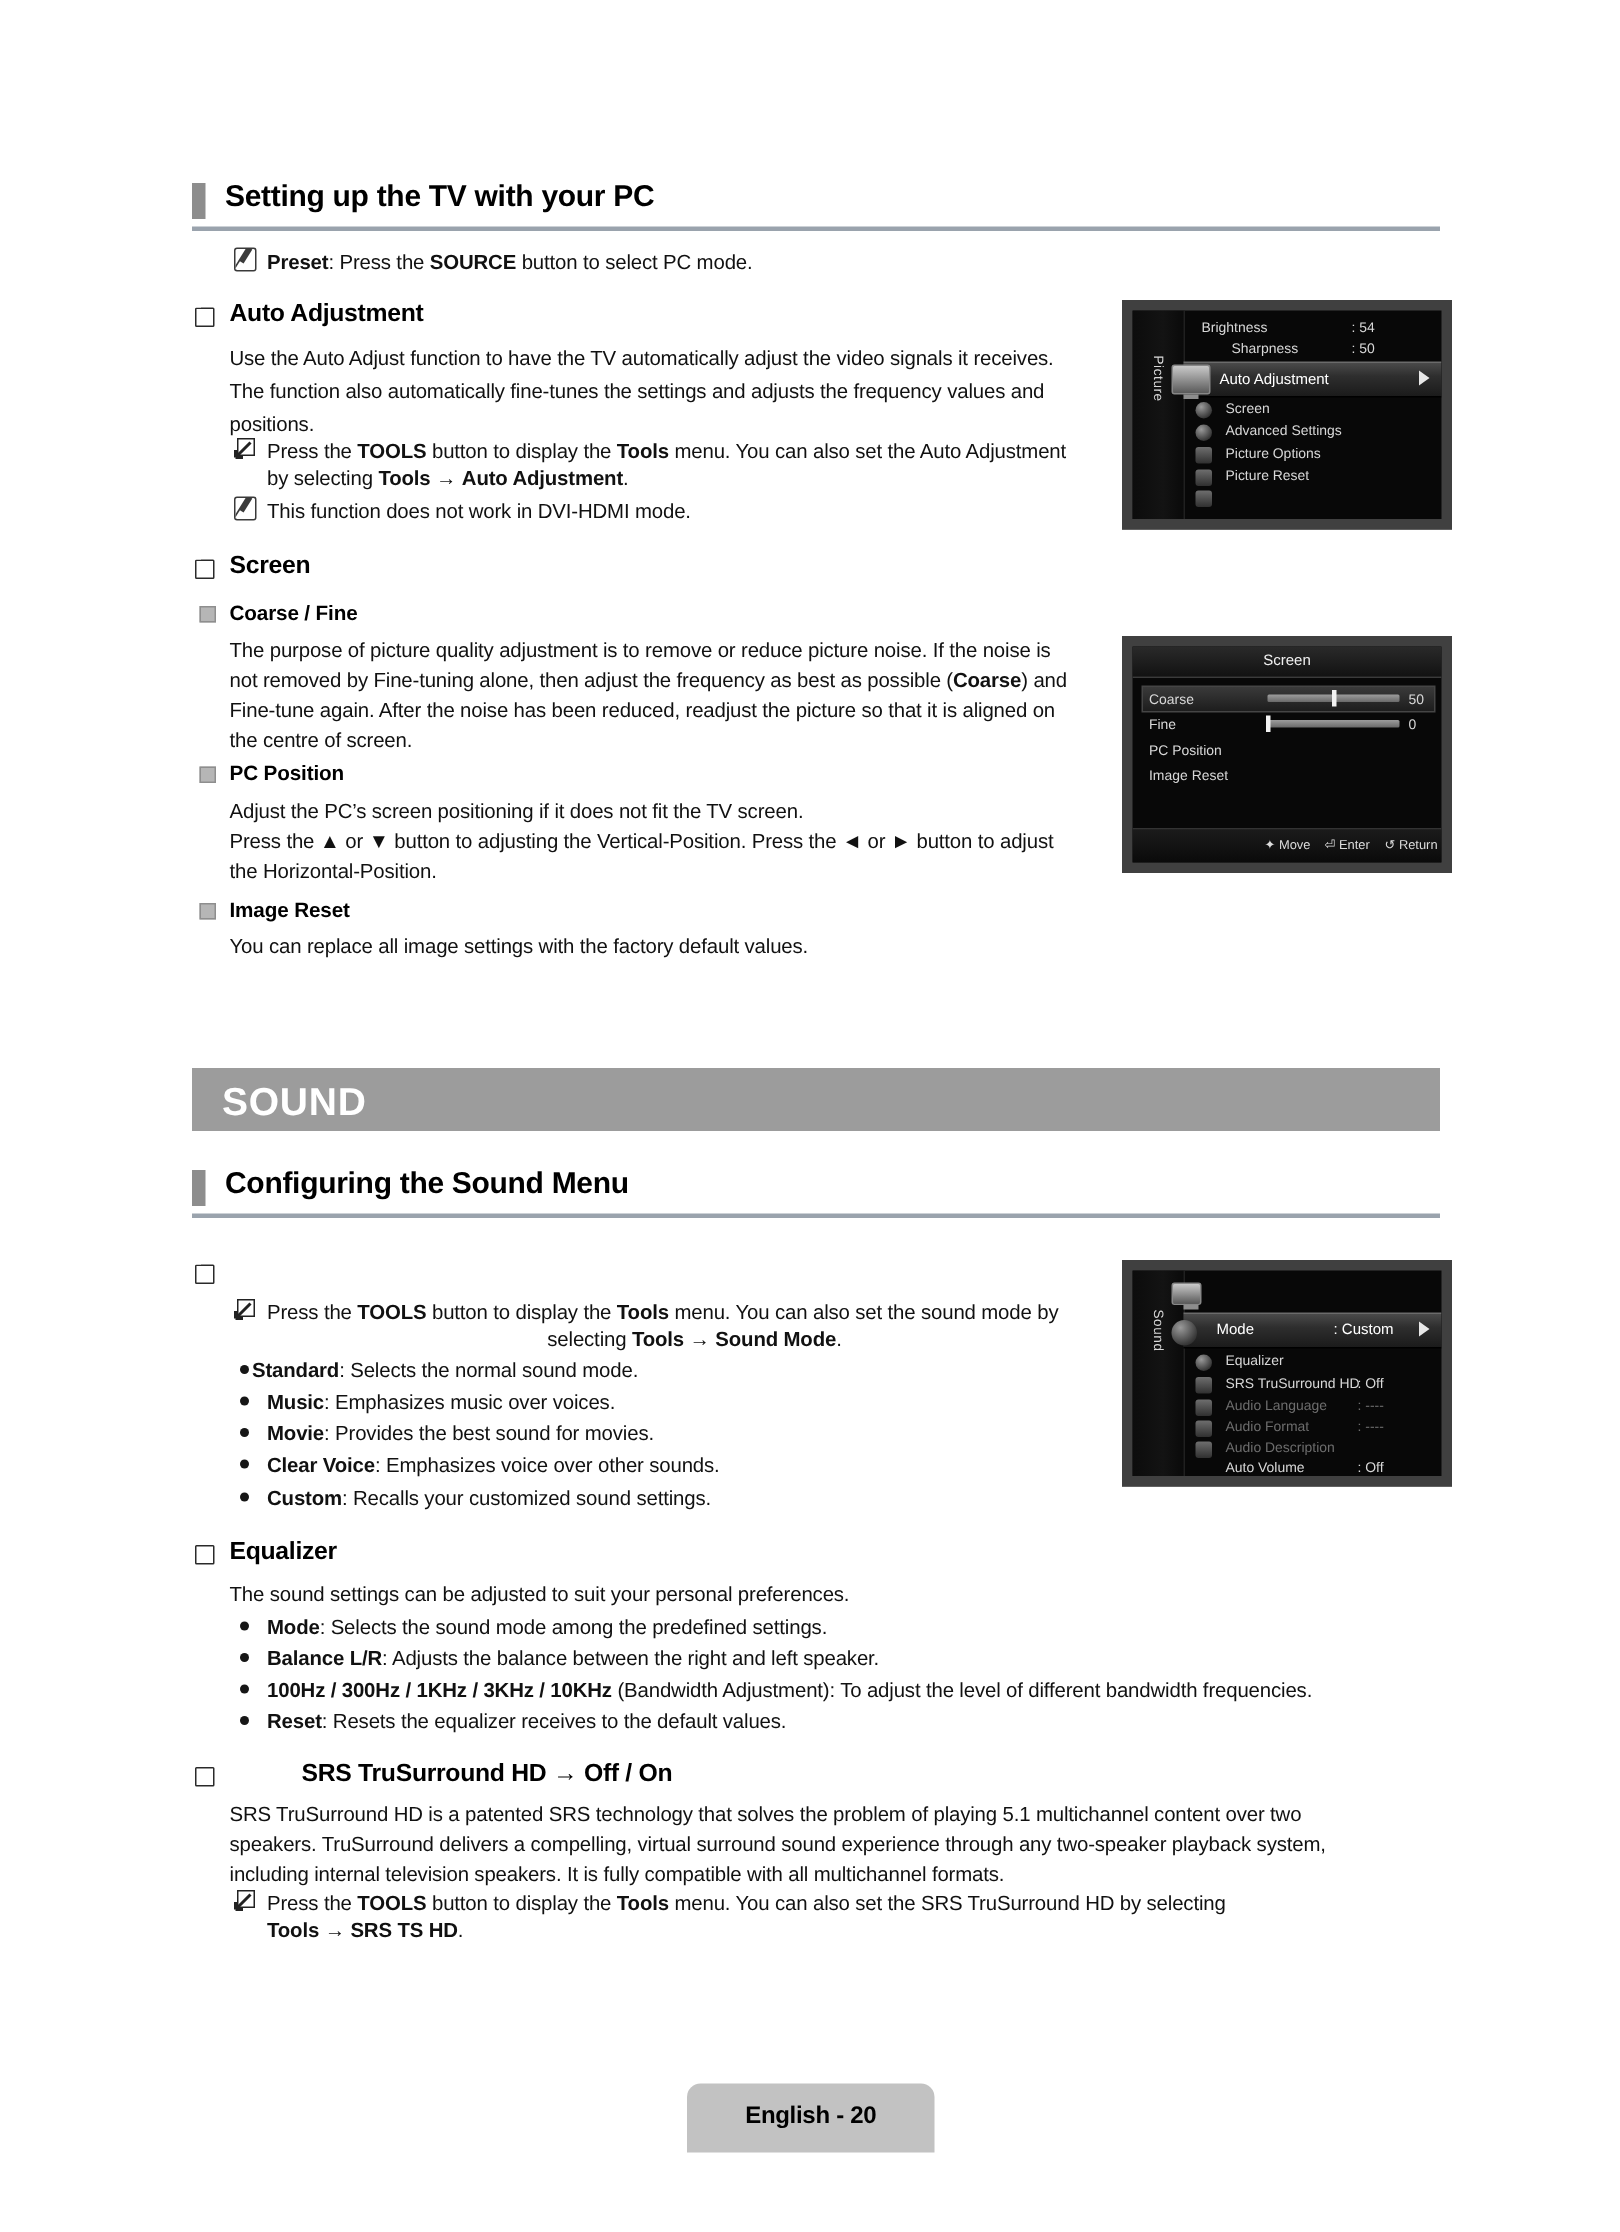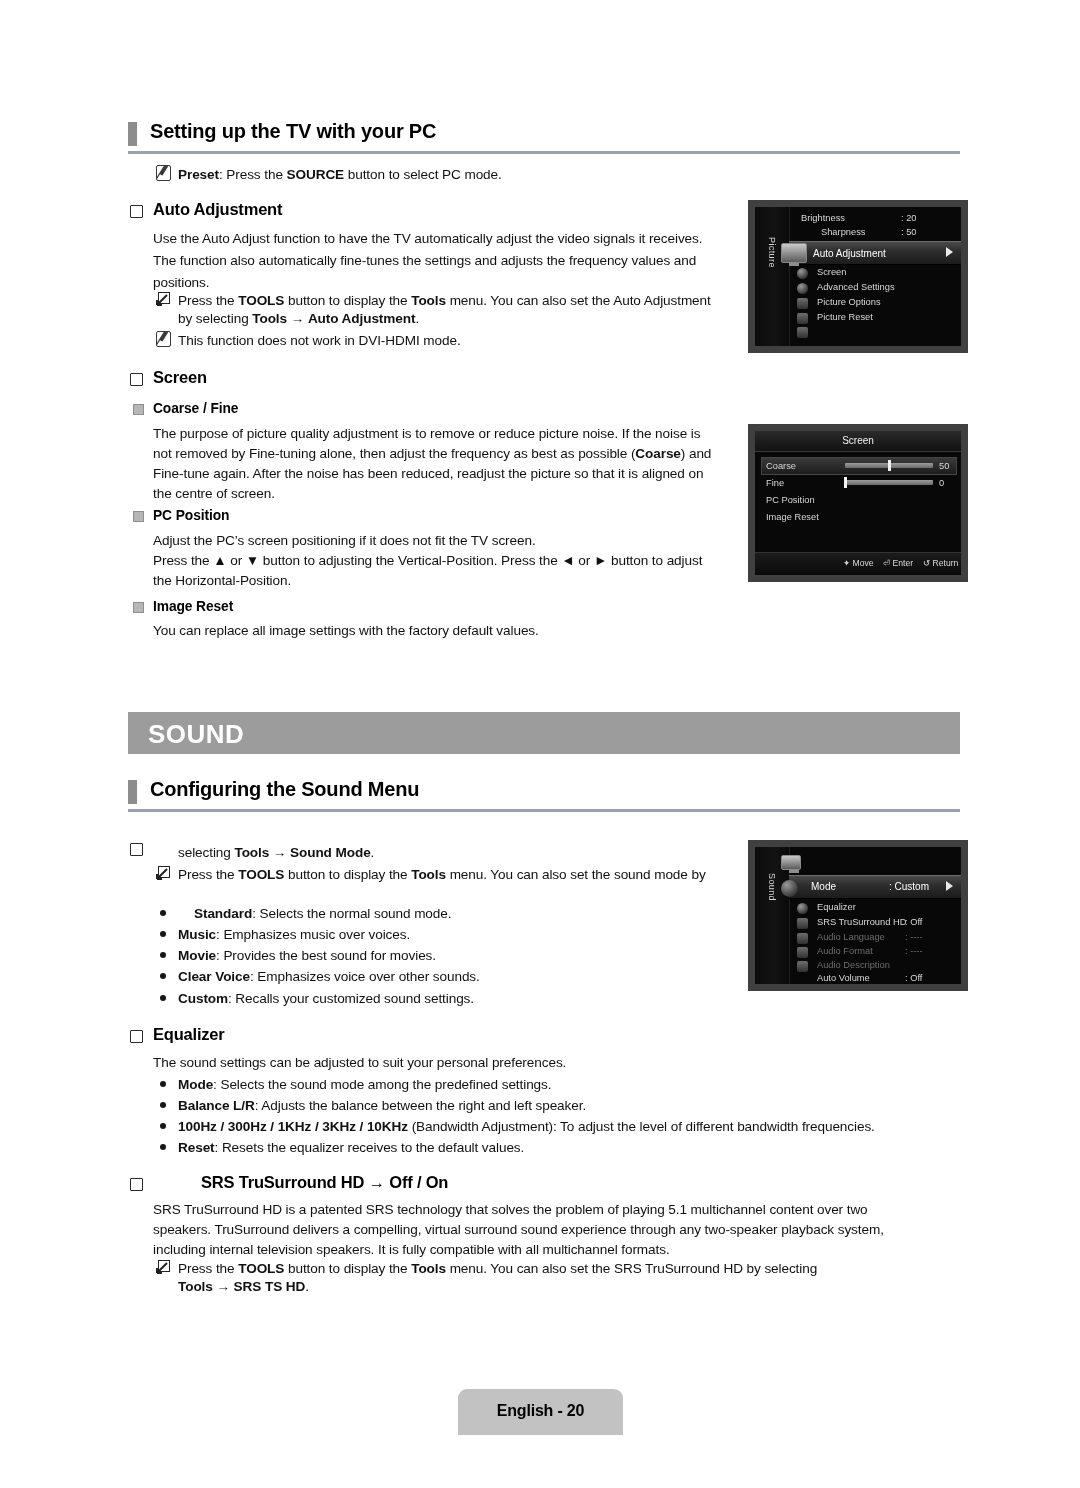--- a/index.html
+++ b/index.html
@@ -339,21 +339,21 @@
   </div>
 
   <span class="note-icon" style="left:156px; top:331px;"></span>
   <div class="tx" style="left:178px; top:330px; width:570px;">This function does not work in DVI-HDMI mode.</div>
 
   <div class="osd" style="left:748px; top:200px; width:206px; height:139px;">
     <div class="railbox"></div>
     <span class="railtxt" style="left:12px; top:30px;">Picture</span>
 
     <span class="rowlbl" style="left:46px; top:6px;">Brightness</span>
-    <span class="rowval" style="left:146px; top:6px;">: 20</span>
+    <span class="rowval" style="left:146px; top:6px;">: 54</span>
     <span class="rowlbl" style="left:46px; top:20px;margin-left:20px;">Sharpness</span>
     <span class="rowval" style="left:146px; top:20px;">: 50</span>
 
     <div class="sel" style="left:34px; top:34px; width:172px; height:22px;"></div>
     <span class="tvicon" style="left:26px; top:36px;"></span>
     <span class="rowlbl" style="left:58px; top:41px; font-size:10px; color:#fff;">Auto Adjustment</span>
     <span class="selarrow" style="left:191px; top:40px;"></span>
 
     <span class="ico" style="left:42px; top:61px;"></span>
     <span class="rowlbl" style="left:62px; top:60px;">Screen</span>
@@ -433,26 +433,26 @@
 
   <span class="tools-icon" style="left:155px; top:866px;">
     <span class="bx"></span>
     <svg class="ar" viewBox="0 0 13 13">
         <path d="M12 1 L2 11 M2 11 L2 6 M2 11 L7 11" stroke="#222" stroke-width="2" fill="none"></path>
       </svg>
   </span>
   <div class="tx" style="left:178px; top:864px; width:570px;">
     <span>Press the </span><b>TOOLS</b><span> button to display the </span><b>Tools</b><span> menu. You can also set the sound mode by</span>
   </div>
-  <div class="tx" style="left:178px; top:842px; width:570px;">
+  <div class="tx" style="left:178px; top:882px; width:570px;text-align:center;">
     <span>selecting </span><b>Tools</b><span> → </span><b>Sound Mode</b><span>.</span>
   </div>
 
   <span class="dot" style="left:160px; top:910px;"></span>
-  <div class="tx" style="left:194px; top:903px;"><b>Standard</b><span>: Selects the normal sound mode.</span></div>
+  <div class="tx" style="left:168px; top:903px;"><b>Standard</b><span>: Selects the normal sound mode.</span></div>
   <span class="dot" style="left:160px; top:931px;"></span>
   <div class="tx" style="left:178px; top:924px;"><b>Music</b><span>: Emphasizes music over voices.</span></div>
   <span class="dot" style="left:160px; top:952px;"></span>
   <div class="tx" style="left:178px; top:945px;"><b>Movie</b><span>: Provides the best sound for movies.</span></div>
   <span class="dot" style="left:160px; top:973px;"></span>
   <div class="tx" style="left:178px; top:966px;"><b>Clear Voice</b><span>: Emphasizes voice over other sounds.</span></div>
   <span class="dot" style="left:160px; top:995px;"></span>
   <div class="tx" style="left:178px; top:988px;"><b>Custom</b><span>: Recalls your customized sound settings.</span></div>
 
   <div class="osd" style="left:748px; top:840px; width:206px; height:137px;">

